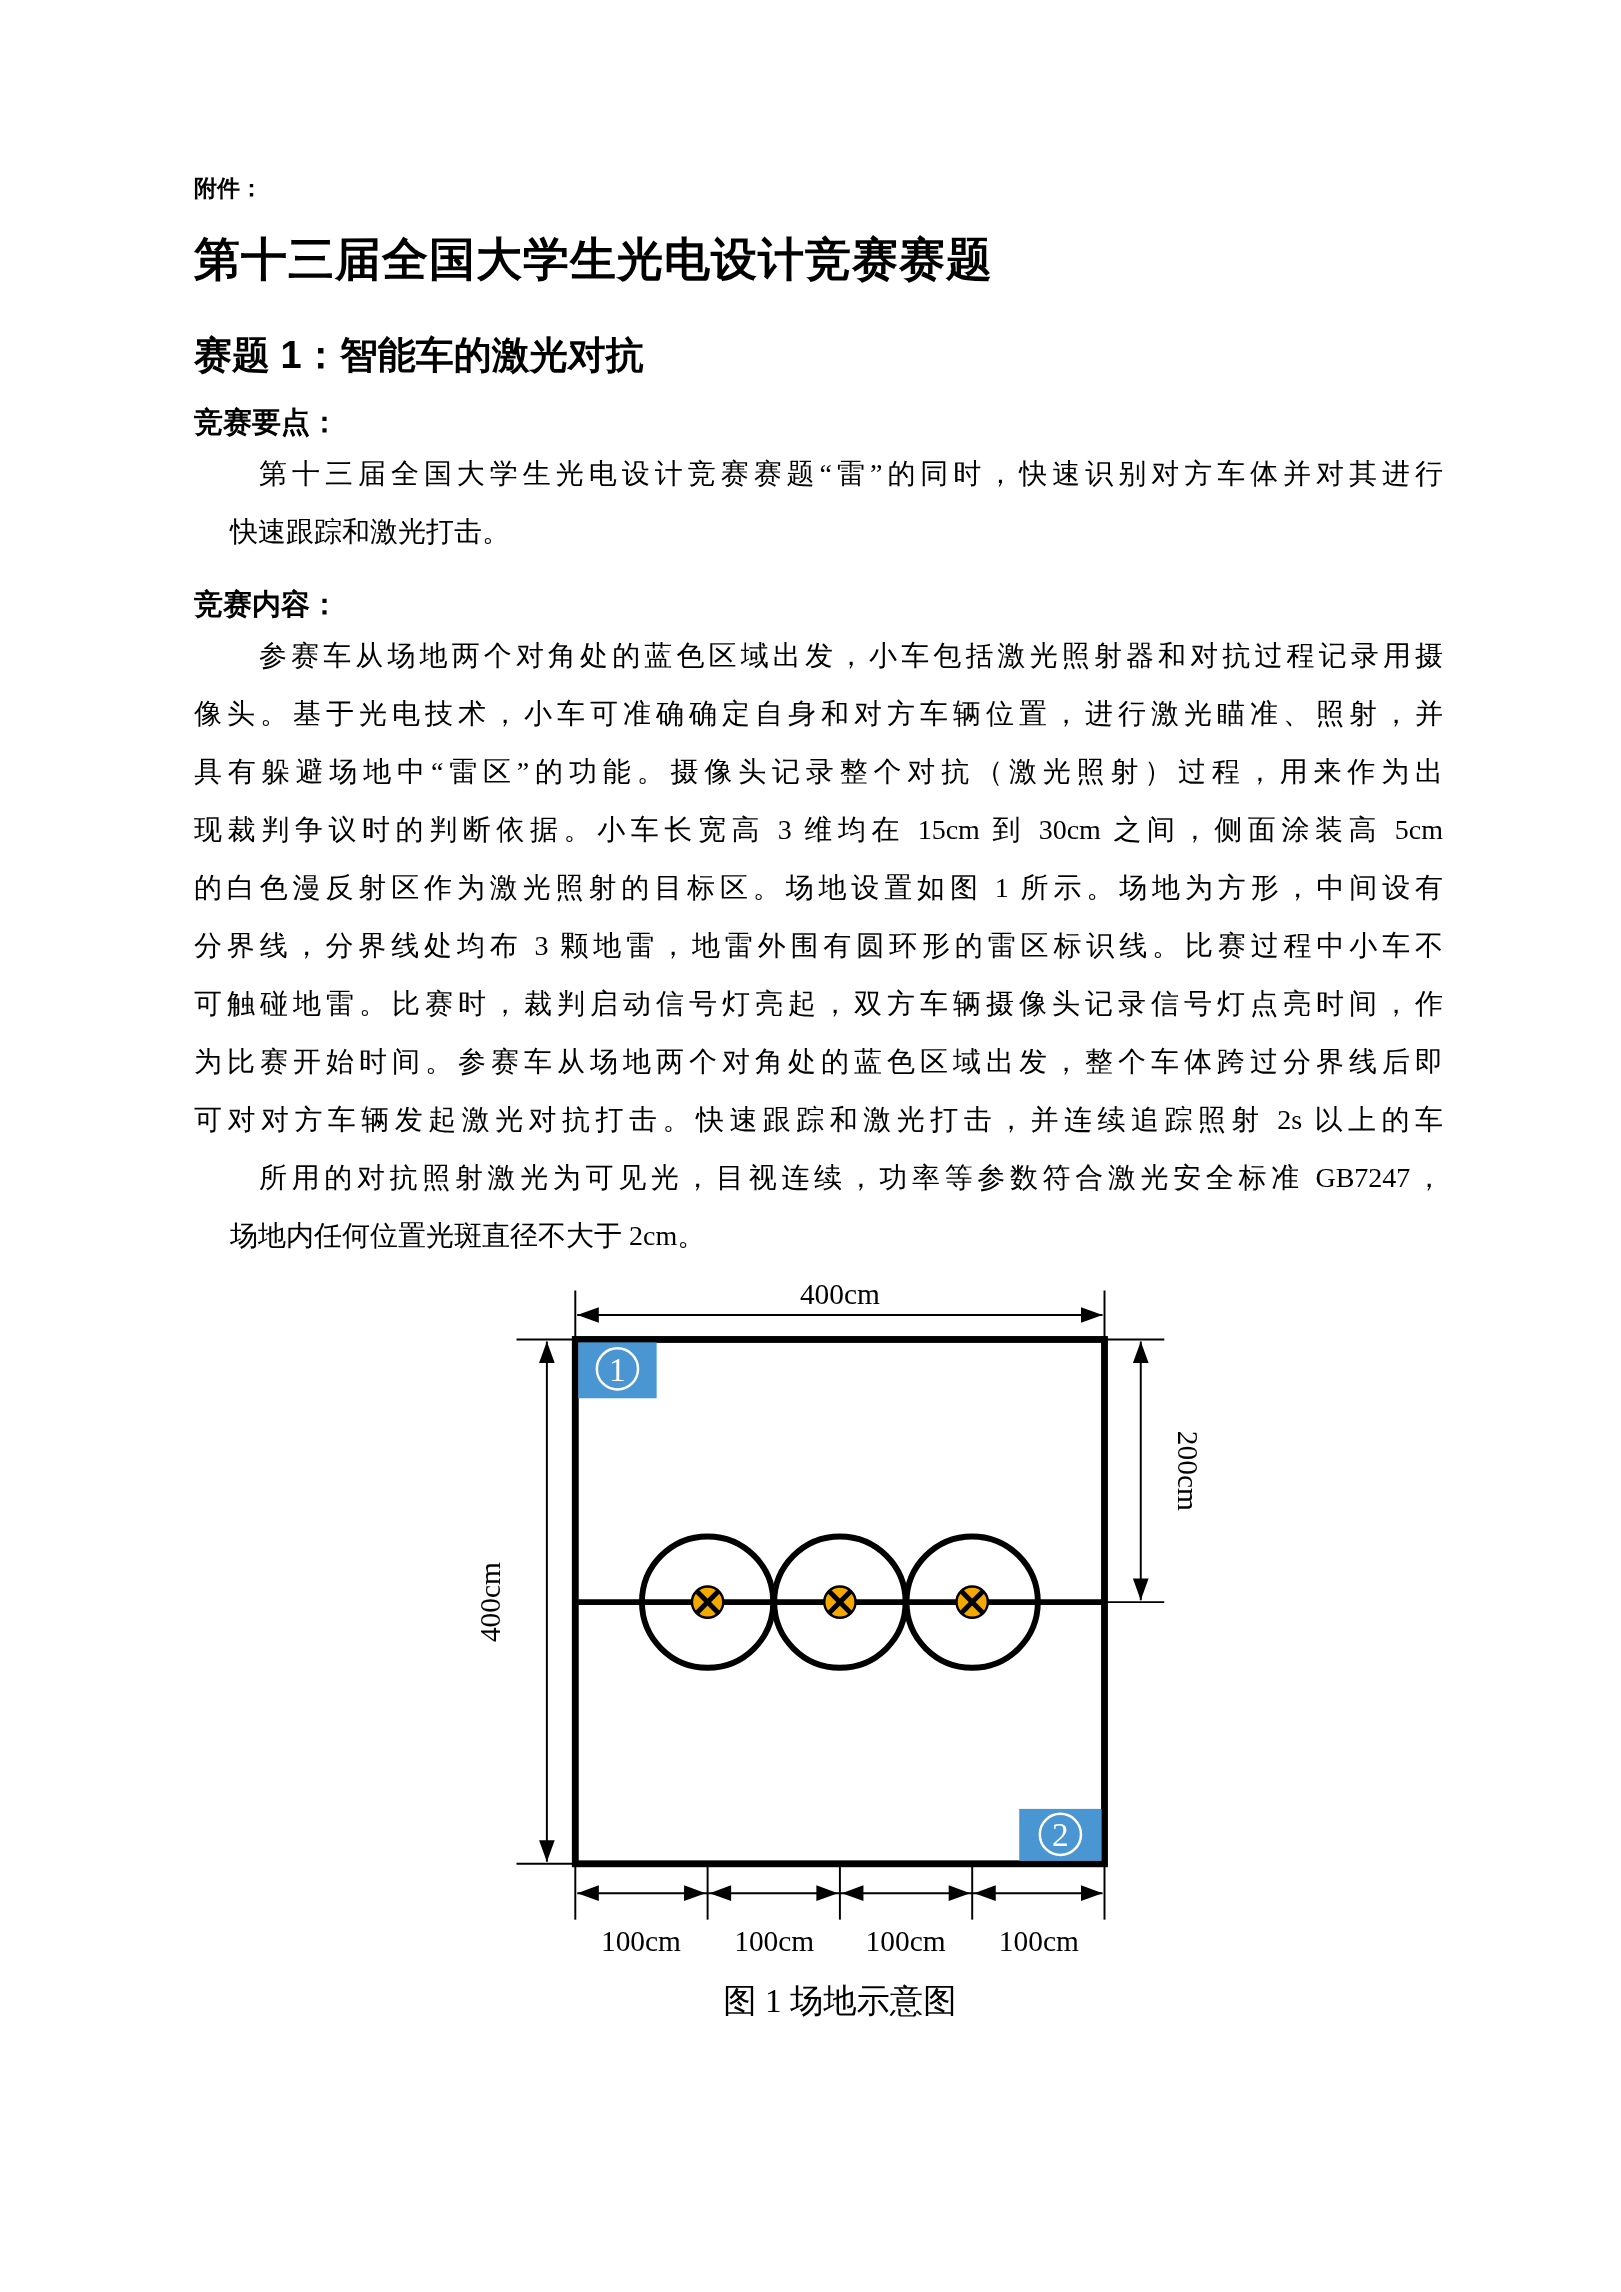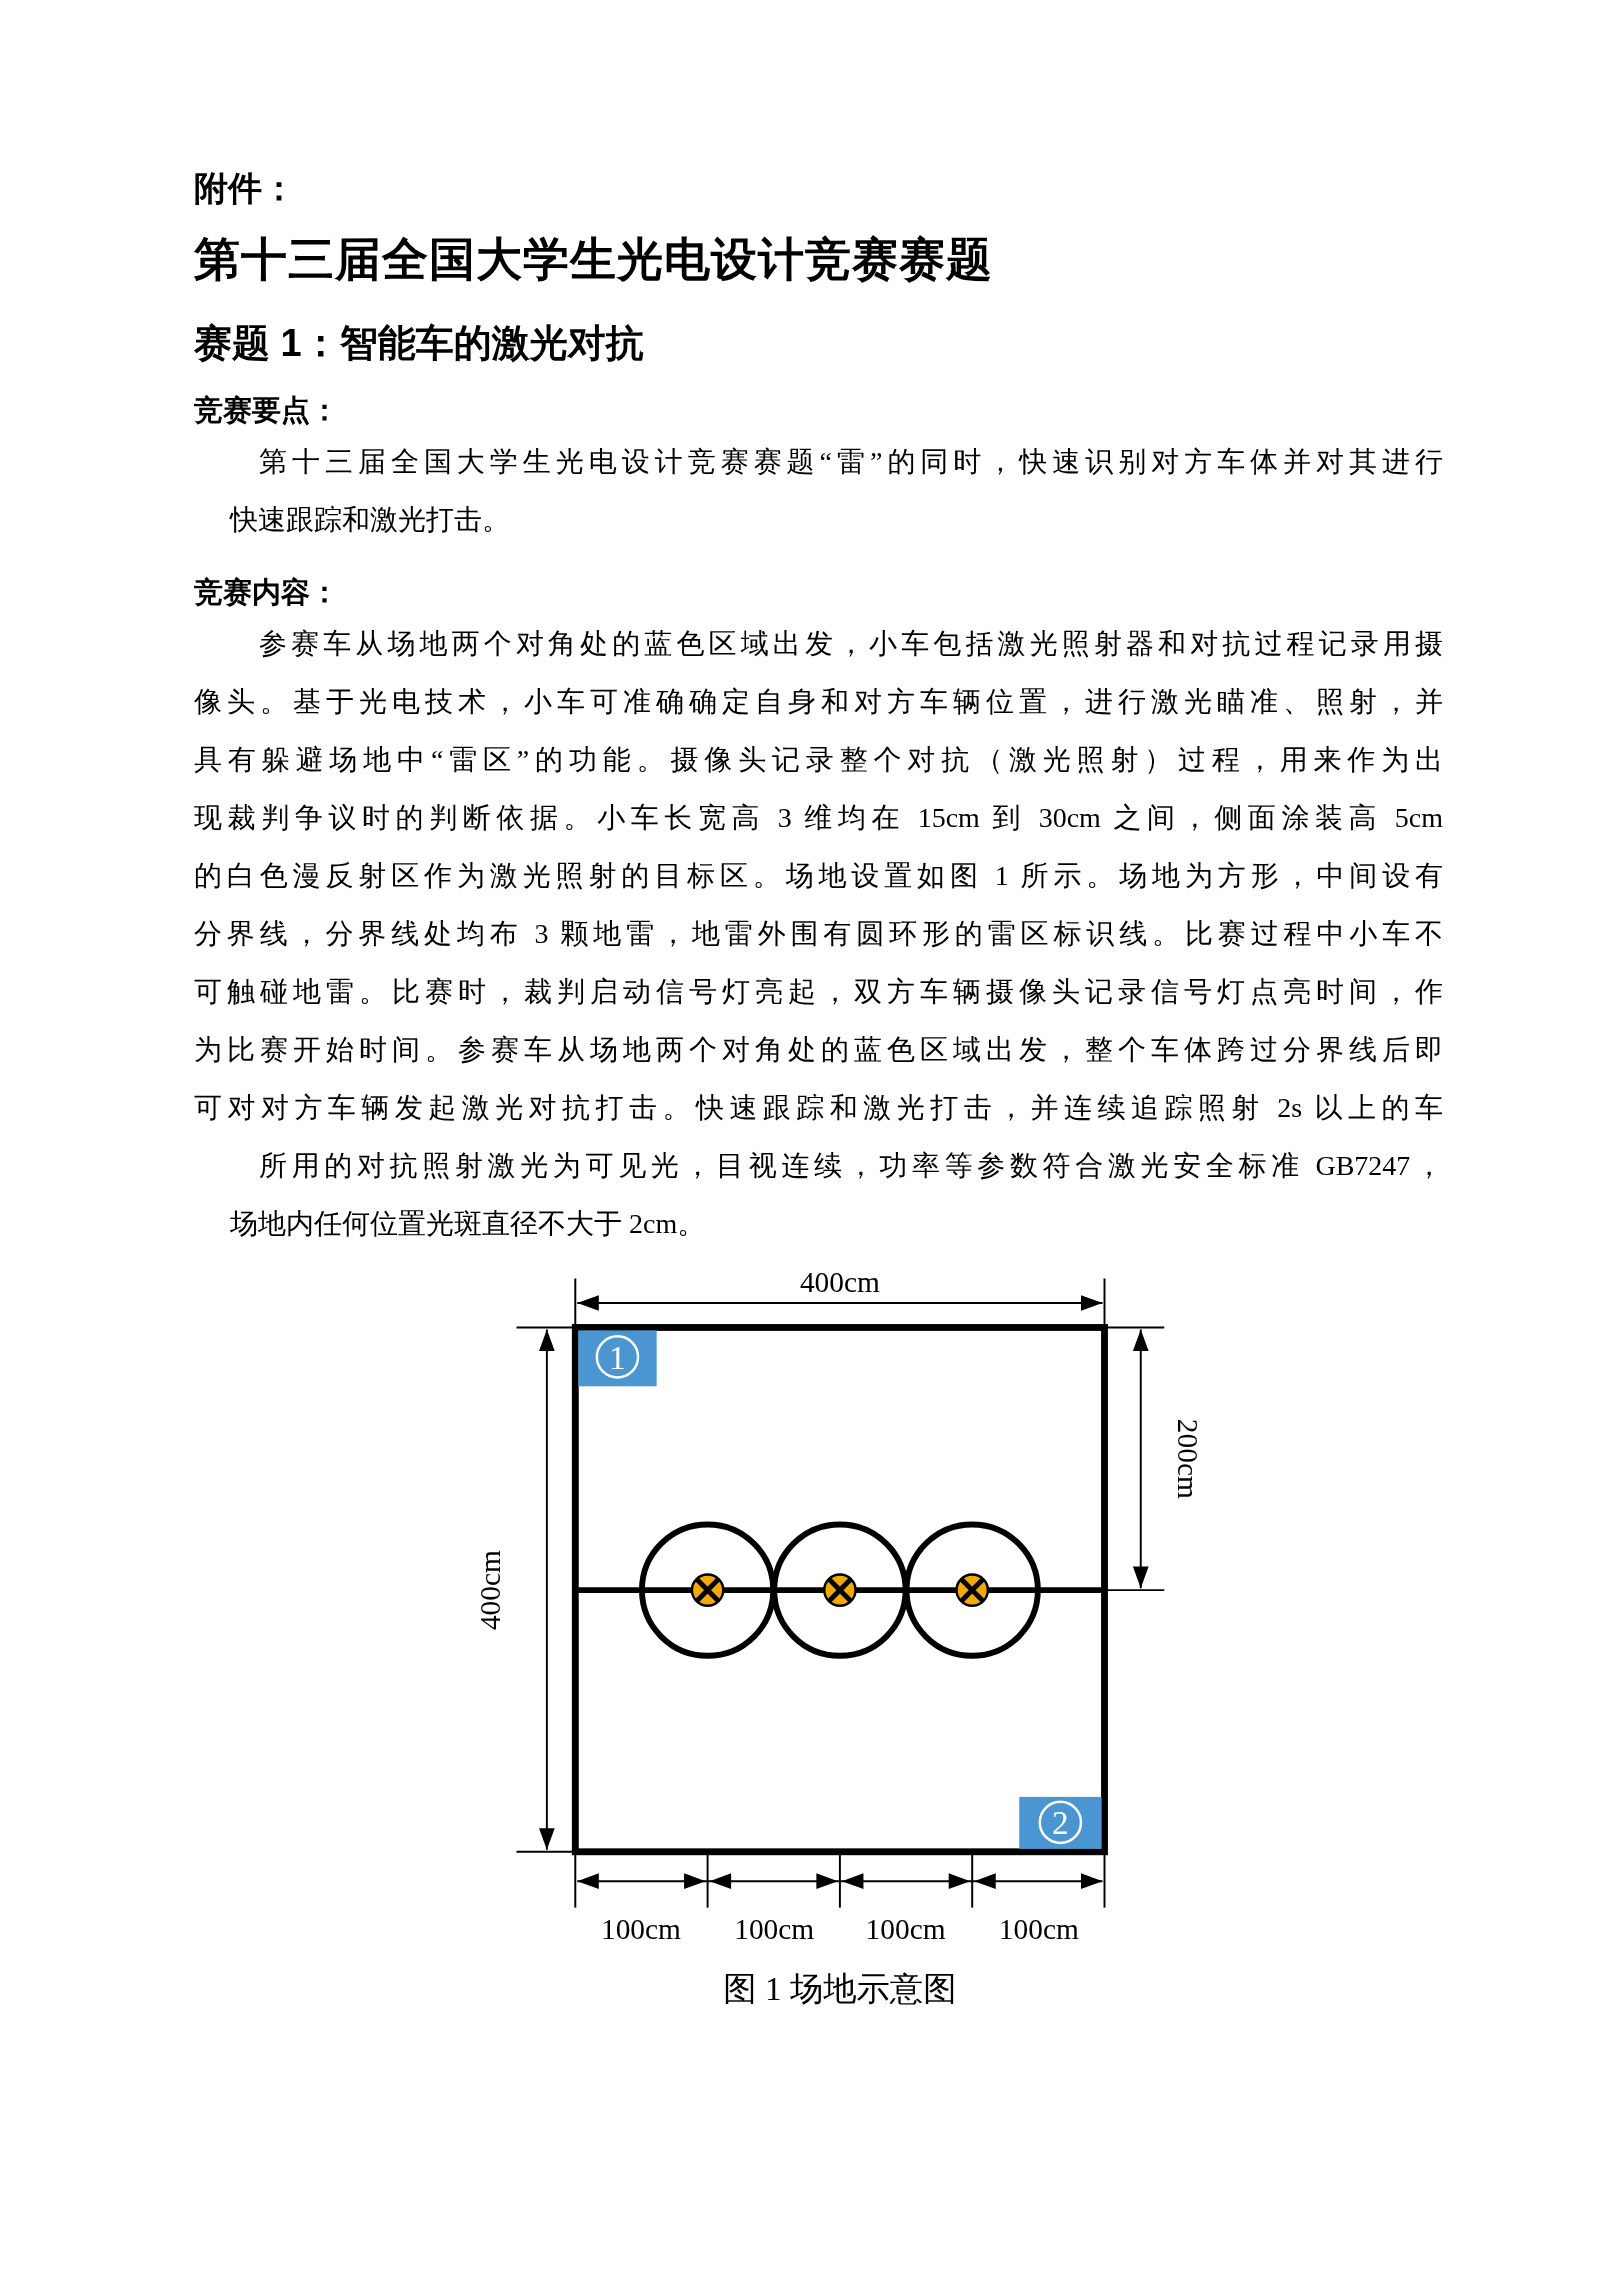--- a/index.html
+++ b/index.html
@@ -3,23 +3,23 @@
 <meta charset="utf-8">
 <style>
   html,body{margin:0;padding:0;}
   body{
     width:1621px;height:2293px;background:#ffffff;color:#000;
     font-family:"Liberation Serif","DejaVu Serif",serif;
     overflow:hidden;
   }
   .content{padding:165px 178px 0 194px;}
   .sans{font-family:"Liberation Sans","DejaVu Sans",sans-serif;}
-  .attachment{font-size:34px;line-height:47px;font-weight:bold;}
+  .attachment{font-size:23px;line-height:47px;font-weight:bold;}
   .doc-title{font-size:46px;line-height:63px;font-weight:bold;margin-top:15.7px;letter-spacing:1px;}
-  .topic{font-size:38px;line-height:57px;font-weight:bold;margin-top:24px;}
+  .topic{font-size:38px;line-height:57px;font-weight:bold;margin-top:36px;}
   .sec-heading{font-size:29px;line-height:45px;font-weight:bold;margin-top:16px;}
   .sec-heading.second{margin-top:21px;}
   .body-line{font-size:28px;line-height:58px;text-align:justify;text-align-last:justify;}
   .body-line.last{text-align:left;text-align-last:left;margin-left:36px;}
   .body-line.indent{text-indent:65px;}
   .figure{position:relative;height:784px;margin:0 -178px 0 -194px;}
   .figure svg{display:block;}
   .dim-label{font-family:"Liberation Serif","DejaVu Serif",serif;font-size:30px;fill:#000;}
   .zone-num{font-family:"Liberation Serif","DejaVu Serif",serif;font-size:34px;fill:#ffffff;}
   .caption{font-family:"Liberation Serif","DejaVu Serif",serif;font-size:34px;fill:#000;}

